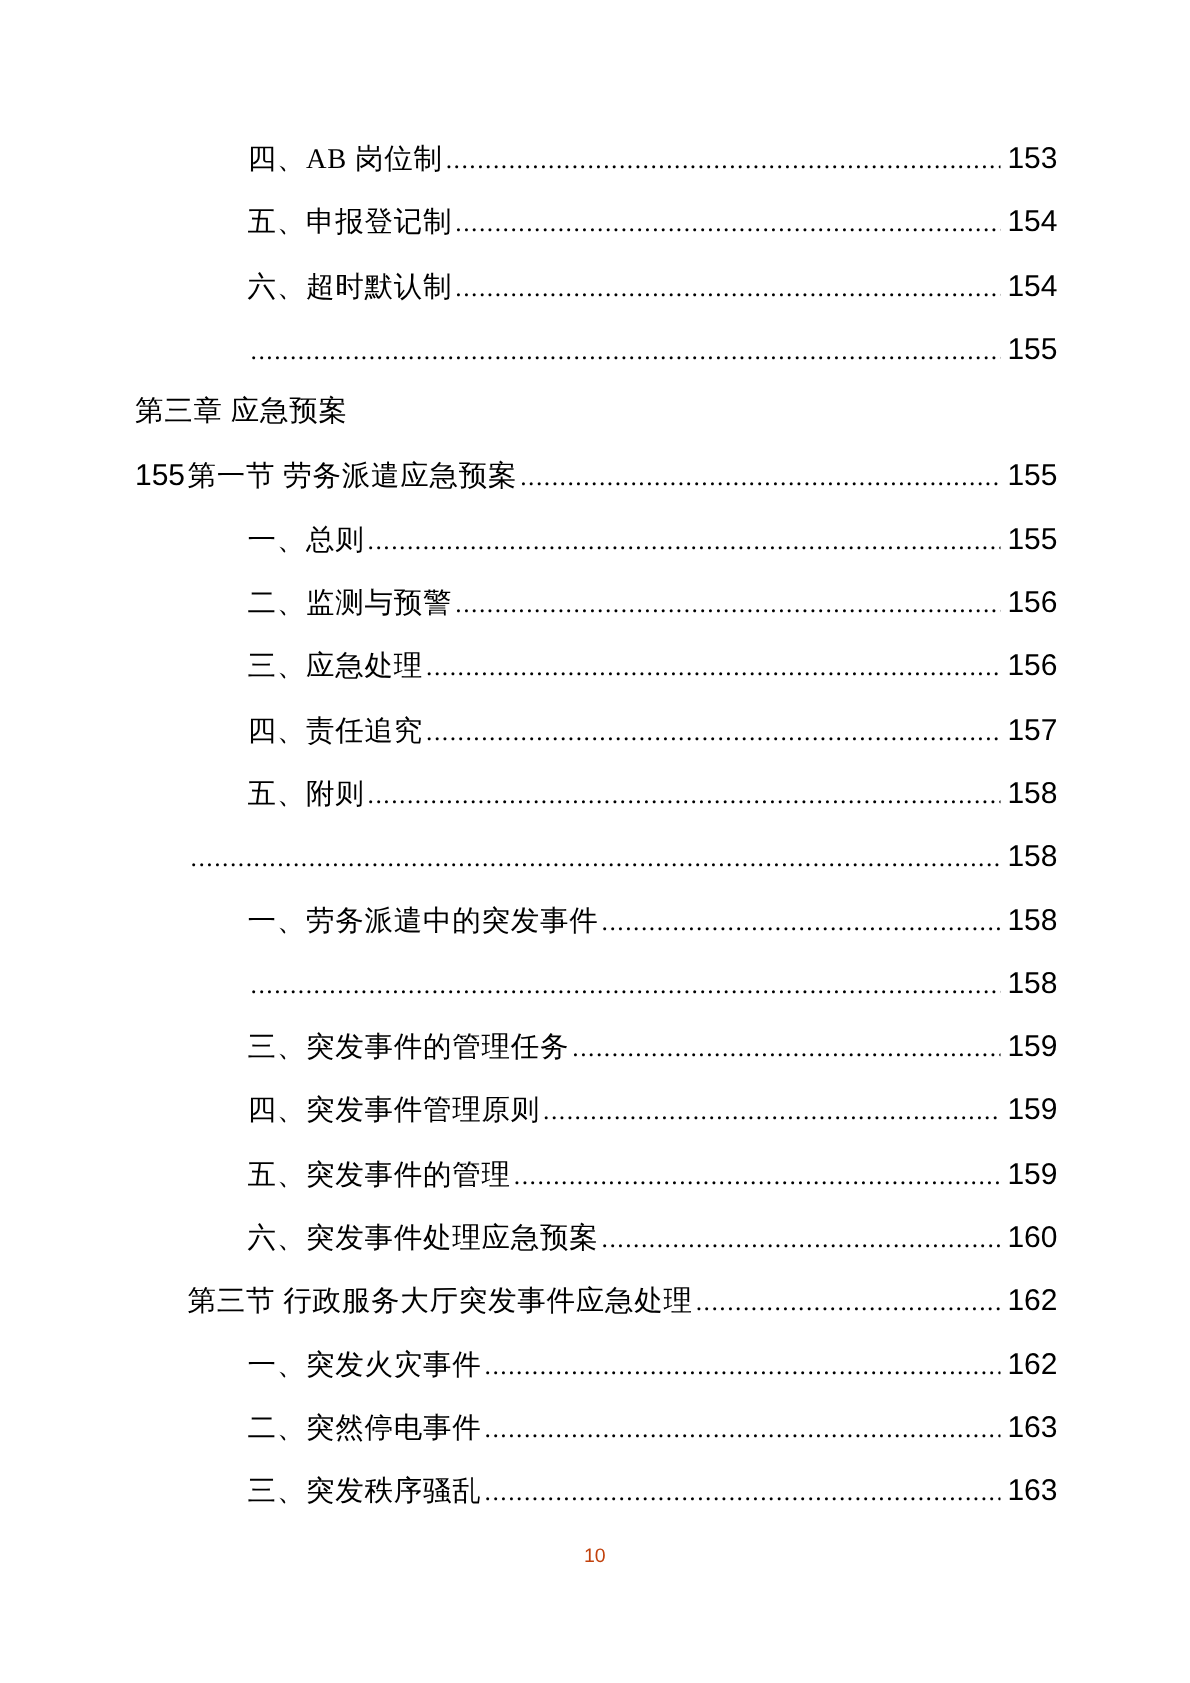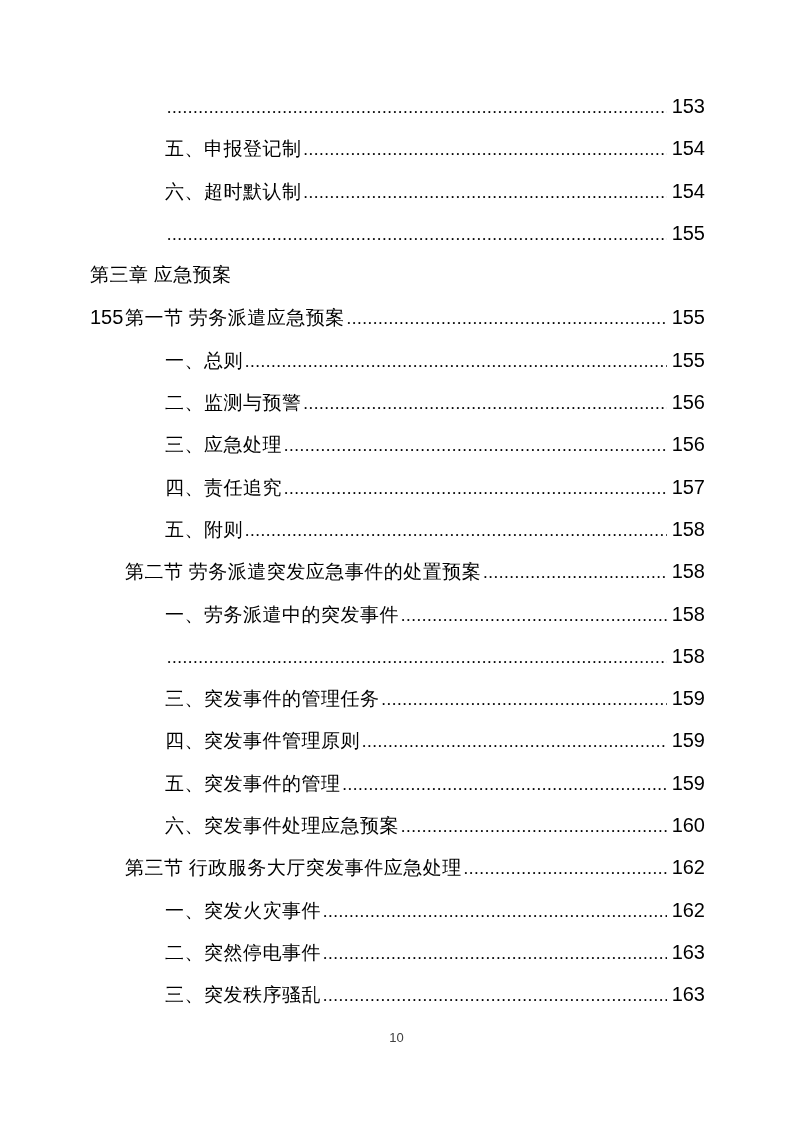--- a/index.html
+++ b/index.html
@@ -69,30 +69,31 @@
     position: absolute;
     left: 0;
     right: 0;
     top: 1028px;
     text-align: center;
   }
 
   .page-footer .page-number {
     font-family: "Liberation Sans", "DejaVu Sans", sans-serif;
     font-size: 13px;
-    color: #404040;
+    color: #c2410c;
   }
 </style>
 </head>
 <body>
 
 <div class="page">
 
   <div class="toc" id="toc-list">
       <div class="toc-entry level-item">
+      <span class="toc-label">四、AB 岗位制</span>
       <span class="toc-dots"></span>
       <span class="toc-page">153</span>
     </div>
       <div class="toc-entry level-item">
       <span class="toc-label">五、申报登记制</span>
       <span class="toc-dots"></span>
       <span class="toc-page">154</span>
     </div>
       <div class="toc-entry level-item">
       <span class="toc-label">六、超时默认制</span>
@@ -132,21 +133,20 @@
       <span class="toc-label">四、责任追究</span>
       <span class="toc-dots"></span>
       <span class="toc-page">157</span>
     </div>
       <div class="toc-entry level-item">
       <span class="toc-label">五、附则</span>
       <span class="toc-dots"></span>
       <span class="toc-page">158</span>
     </div>
       <div class="toc-entry level-section">
-      <span class="toc-label">第二节 劳务派遣突发应急事件的处置预案</span>
       <span class="toc-dots"></span>
       <span class="toc-page">158</span>
     </div>
       <div class="toc-entry level-item">
       <span class="toc-label">一、劳务派遣中的突发事件</span>
       <span class="toc-dots"></span>
       <span class="toc-page">158</span>
     </div>
       <div class="toc-entry level-item">
       <span class="toc-dots"></span>

